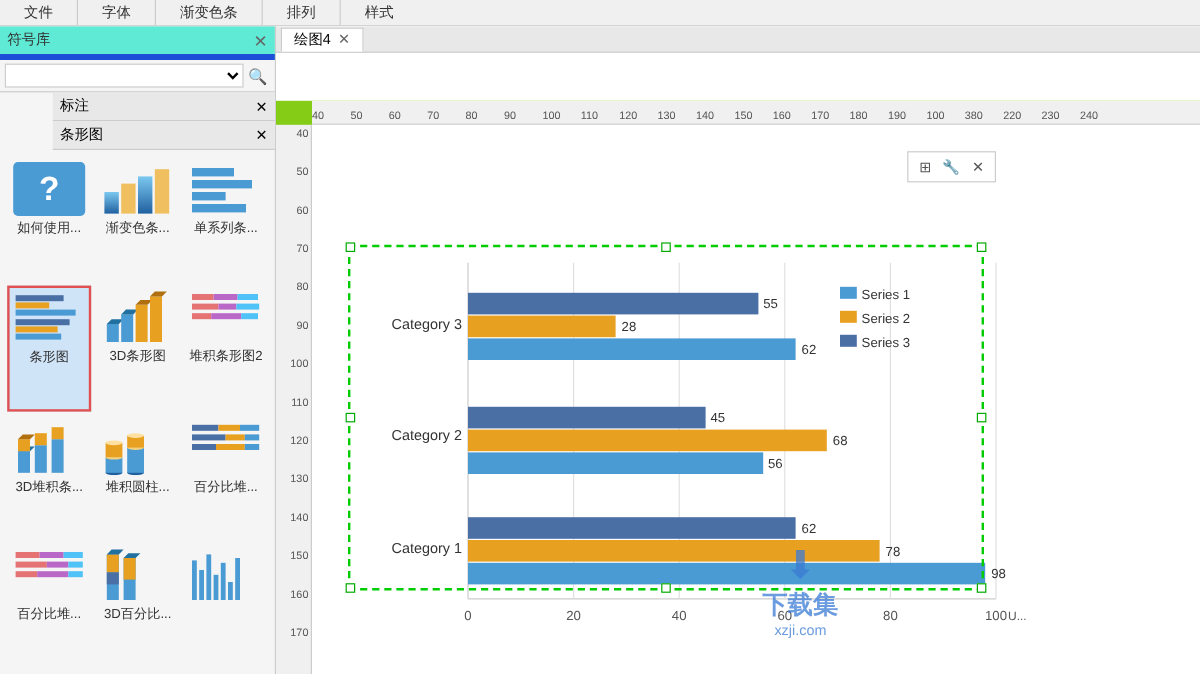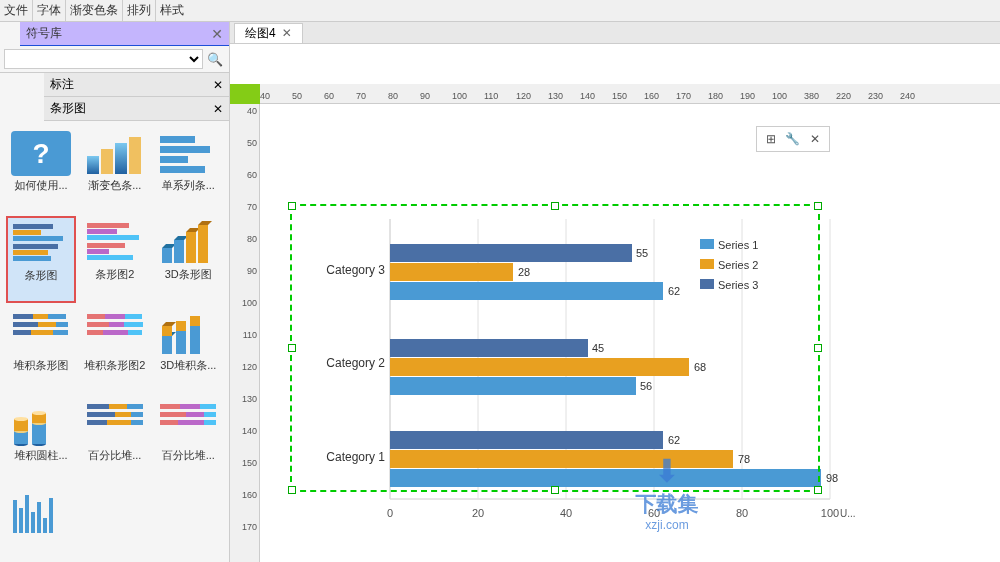--- a/index.html
+++ b/index.html
@@ -9,21 +9,21 @@
     .top-toolbar {
       display: flex;
       height: 22px;
       background: #f0f0f0;
       border-bottom: 1px solid #ccc;
       align-items: center;
     }
     .toolbar-section {
       display: flex;
       align-items: center;
-      padding: 0 4px;
+      padding: 0 20px;
       height: 100%;
       border-right: 1px solid #ccc;
       font-size: 12px;
       color: #333;
     }
     .toolbar-section:last-child { border-right: none; }
 
     
     .main-layout {
       display: flex;
@@ -37,25 +37,24 @@
       border-right: 1px solid #ccc;
       display: flex;
       flex-direction: column;
     }
 
     .panel-header {
       display: flex;
       align-items: center;
       justify-content: space-between;
       padding: 3px 6px;
-      background: #c4b5fd;
-      border-bottom: 1px solid #1d4ed8;
+      background: #5eead4;
+      border-bottom: 5px solid #1d4ed8;
       font-size: 12px;
       color: #333;
-      margin-left: 20px;
     }
     .panel-header .close-btn {
       cursor: pointer;
       color: #666;
       font-size: 14px;
     }
 
     
     .symbol-section {
       border-bottom: 1px solid #ccc;
@@ -369,64 +368,35 @@
             <rect x="2" y="3" width="40" height="5" fill="#4a6fa5"></rect>
             <rect x="2" y="9" width="28" height="5" fill="#e8a020"></rect>
             <rect x="2" y="15" width="50" height="5" fill="#4a9ad4"></rect>
             <rect x="2" y="23" width="45" height="5" fill="#4a6fa5"></rect>
             <rect x="2" y="29" width="35" height="5" fill="#e8a020"></rect>
             <rect x="2" y="35" width="38" height="5" fill="#4a9ad4"></rect>
           </svg>
         </div>
         <div class="chart-label">条形图</div>
       </div>
-      <div class="chart-item">
-        <div class="chart-thumb">
-          <svg class="thumb-svg" viewBox="0 0 60 45">
-            <rect x="2" y="3" width="42" height="5" fill="#e57373"></rect>
-            <rect x="2" y="9" width="30" height="5" fill="#ba68c8"></rect>
-            <rect x="2" y="15" width="52" height="5" fill="#4fc3f7"></rect>
-            <rect x="2" y="23" width="38" height="5" fill="#e57373"></rect>
-            <rect x="2" y="29" width="22" height="5" fill="#ba68c8"></rect>
-            <rect x="2" y="35" width="46" height="5" fill="#4fc3f7"></rect>
-          </svg>
-        </div>
-        <div class="chart-label">条形图2</div>
-      </div>
 
       <div class="chart-item">
         <div class="chart-thumb">
           <svg class="thumb-svg" viewBox="0 0 60 45">
             <rect x="4" y="28" width="10" height="15" fill="#4a9ad4"></rect>
             <polygon points="4,28 8,24 18,24 14,28" fill="#2070a0"></polygon>
             <rect x="16" y="20" width="10" height="23" fill="#4a9ad4"></rect>
             <polygon points="16,20 20,16 30,16 26,20" fill="#2070a0"></polygon>
             <rect x="28" y="12" width="10" height="31" fill="#e8a020"></rect>
             <polygon points="28,12 32,8 42,8 38,12" fill="#b07010"></polygon>
             <rect x="40" y="5" width="10" height="38" fill="#e8a020"></rect>
             <polygon points="40,5 44,1 54,1 50,5" fill="#b07010"></polygon>
           </svg>
         </div>
         <div class="chart-label">3D条形图</div>
-      </div>
-      <div class="chart-item">
-        <div class="chart-thumb">
-          <svg class="thumb-svg" viewBox="0 0 60 45">
-            <rect x="2" y="3" width="20" height="5" fill="#4a6fa5"></rect>
-            <rect x="22" y="3" width="15" height="5" fill="#e8a020"></rect>
-            <rect x="37" y="3" width="18" height="5" fill="#4a9ad4"></rect>
-            <rect x="2" y="11" width="25" height="5" fill="#4a6fa5"></rect>
-            <rect x="27" y="11" width="18" height="5" fill="#e8a020"></rect>
-            <rect x="45" y="11" width="12" height="5" fill="#4a9ad4"></rect>
-            <rect x="2" y="19" width="18" height="5" fill="#4a6fa5"></rect>
-            <rect x="20" y="19" width="22" height="5" fill="#e8a020"></rect>
-            <rect x="42" y="19" width="15" height="5" fill="#4a9ad4"></rect>
-          </svg>
-        </div>
-        <div class="chart-label">堆积条形图</div>
       </div>
 
       <div class="chart-item">
         <div class="chart-thumb">
           <svg class="thumb-svg" viewBox="0 0 60 45">
             <rect x="2" y="3" width="18" height="5" fill="#e57373"></rect>
             <rect x="20" y="3" width="20" height="5" fill="#ba68c8"></rect>
             <rect x="40" y="3" width="17" height="5" fill="#4fc3f7"></rect>
             <rect x="2" y="11" width="22" height="5" fill="#e57373"></rect>
             <rect x="24" y="11" width="15" height="5" fill="#ba68c8"></rect>
@@ -495,20 +465,34 @@
             <rect x="42" y="3" width="16" height="5" fill="#4fc3f7"></rect>
             <rect x="2" y="11" width="26" height="5" fill="#e57373"></rect>
             <rect x="28" y="11" width="18" height="5" fill="#ba68c8"></rect>
             <rect x="46" y="11" width="12" height="5" fill="#4fc3f7"></rect>
             <rect x="2" y="19" width="18" height="5" fill="#e57373"></rect>
             <rect x="20" y="19" width="26" height="5" fill="#ba68c8"></rect>
             <rect x="46" y="19" width="12" height="5" fill="#4fc3f7"></rect>
           </svg>
         </div>
         <div class="chart-label">百分比堆...</div>
+      </div>
+      <div class="chart-item">
+        <div class="chart-thumb">
+          <svg class="thumb-svg" viewBox="0 0 60 45">
+            <rect x="4" y="5" width="10" height="38" fill="#4a9ad4"></rect>
+            <rect x="4" y="5" width="10" height="15" fill="#e8a020"></rect>
+            <rect x="4" y="20" width="10" height="10" fill="#4a6fa5"></rect>
+            <polygon points="4,5 8,1 18,1 14,5" fill="#2070a0"></polygon>
+            <rect x="18" y="8" width="10" height="35" fill="#4a9ad4"></rect>
+            <rect x="18" y="8" width="10" height="18" fill="#e8a020"></rect>
+            <polygon points="18,8 22,4 32,4 28,8" fill="#2070a0"></polygon>
+          </svg>
+        </div>
+        <div class="chart-label">3D百分比...</div>
       </div>
 
       <div class="chart-item">
         <div class="chart-thumb">
           <svg class="thumb-svg" viewBox="0 0 60 45">
             <rect x="2" y="10" width="4" height="33" fill="#4a9ad4"></rect>
             <rect x="8" y="18" width="4" height="25" fill="#4a9ad4"></rect>
             <rect x="14" y="5" width="4" height="38" fill="#4a9ad4"></rect>
             <rect x="20" y="22" width="4" height="21" fill="#4a9ad4"></rect>
             <rect x="26" y="12" width="4" height="31" fill="#4a9ad4"></rect>

